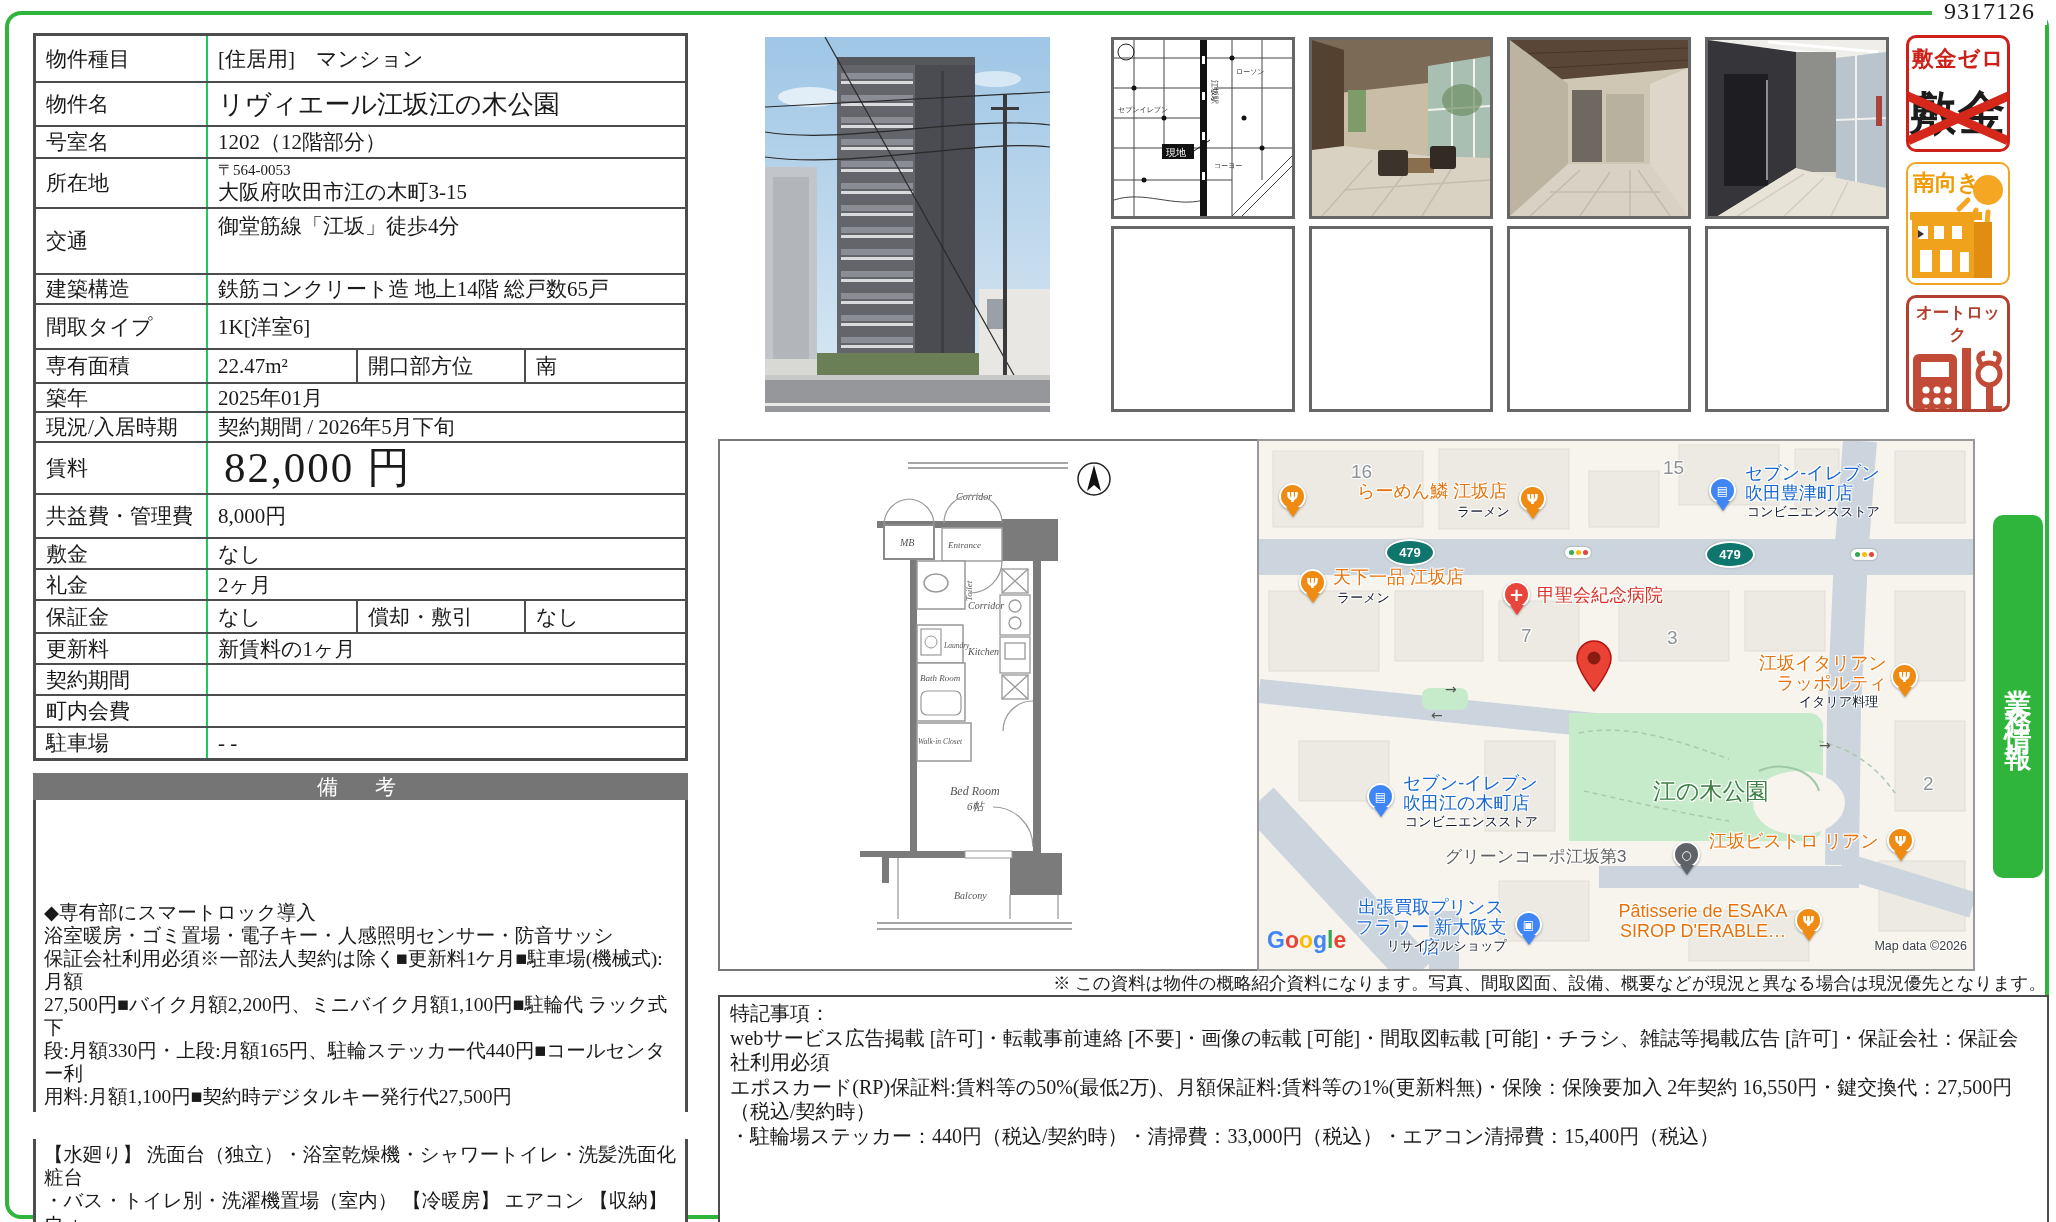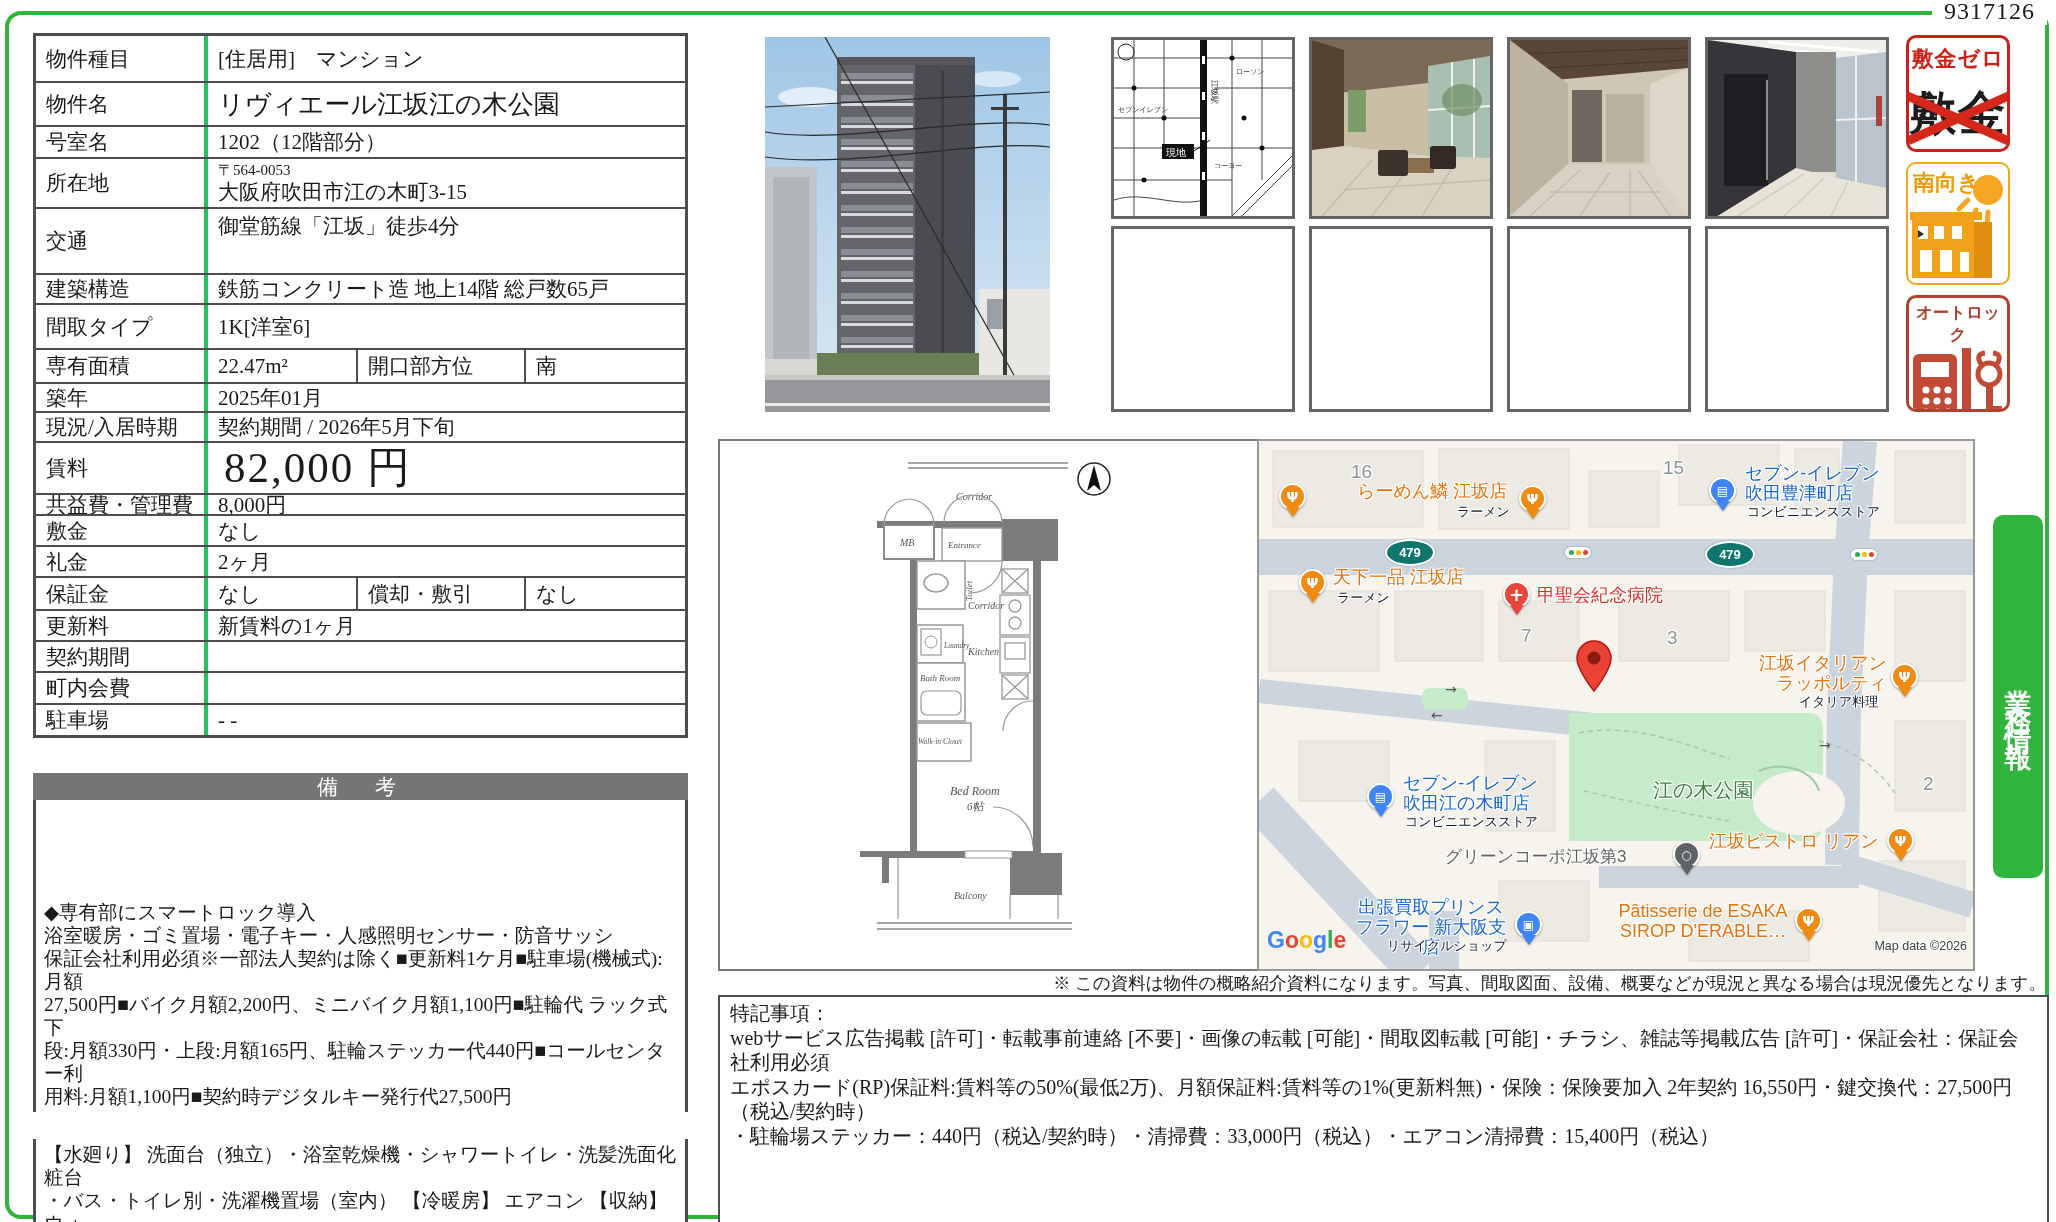--- a/index.html
+++ b/index.html
@@ -6,21 +6,21 @@
   #page{position:relative;width:2056px;height:1222px;background:#fff;overflow:hidden;
         font-family:"Liberation Serif","DejaVu Serif",serif;color:#1a1a1a;}
   
   .green-frame{position:absolute;left:5px;top:11px;right:7px;bottom:3px;border:4px solid #2fb43c;border-radius:16px;pointer-events:none;}
   .doc-number{position:absolute;left:1932px;top:-2px;background:#fff;padding:0 12px;font-size:24px;letter-spacing:1px;z-index:3;}
   
   .ptable{position:absolute;left:33px;top:33px;width:655px;border:3px solid #4d4d4d;box-sizing:border-box;background:#fff;}
   .trow{display:flex;border-top:2px solid #4d4d4d;box-sizing:border-box;}
   .trow:first-child{border-top:none;}
   .cell{display:flex;align-items:center;padding-left:10px;font-size:21px;box-sizing:border-box;overflow:hidden;white-space:nowrap;}
-  .tlabel{width:172px;min-width:172px;border-right:4px solid #22c55e;text-align:center;}
+  .tlabel{width:172px;min-width:172px;border-right:2px solid #22c55e;text-align:center;}
   .tvalue{flex:1;}
   .tmid{width:150px;min-width:150px;border-right:2px solid #4d4d4d;}
   .tsub{width:168px;min-width:168px;border-right:2px solid #4d4d4d;}
   .v-col{flex-direction:column;align-items:flex-start;justify-content:center;line-height:1.15;}
   .v-top{align-items:flex-start;padding-top:3px;}
   .postal{font-size:15px;}
   .bigname{font-size:26px;}
   .rentbig{font-size:43px;letter-spacing:2px;padding-left:16px;}
   .secbar{position:absolute;left:33px;width:655px;height:27px;background:#757575;color:#fff;display:flex;align-items:center;justify-content:center;font-size:21px;letter-spacing:8px;box-sizing:border-box;}
   .secbox{position:absolute;left:33px;width:655px;border-left:3px solid #4d4d4d;border-right:3px solid #4d4d4d;box-sizing:border-box;background:#fff;overflow:hidden;}
@@ -129,21 +129,21 @@
       <div class="cell tvalue">2025年01月</div>
     </div>
     <div class="trow" style="height:30px">
       <div class="cell tlabel">現況/入居時期</div>
       <div class="cell tvalue">契約期間 / 2026年5月下旬</div>
     </div>
     <div class="trow" style="height:52px">
       <div class="cell tlabel">賃料</div>
       <div class="cell tvalue rentbig">82,000 円</div>
     </div>
-    <div class="trow" style="height:21px">
+    <div class="trow" style="height:44px">
       <div class="cell tlabel">共益費・管理費</div>
       <div class="cell tvalue">8,000円</div>
     </div>
     <div class="trow" style="height:31px">
       <div class="cell tlabel">敷金</div>
       <div class="cell tvalue">なし</div>
     </div>
     <div class="trow" style="height:31px">
       <div class="cell tlabel">礼金</div>
       <div class="cell tvalue">2ヶ月</div>
@@ -544,21 +544,21 @@
       <div class="pin pin-orange g-restaurant" style="left:632px;top:222px">
           <div class="head"></div>
           <div class="tail"></div>
         </div>
 
       <svg style="position:absolute;left:316px;top:198px" width="38" height="54" viewBox="0 0 38 54">
         <path d="M19,2 C9.6,2 2,9.8 2,19.6 C2,31 19,52 19,52 S36,31 36,19.6 C36,9.8 28.4,2 19,2 z" fill="#ea4335" stroke="#b31412" stroke-width="1.5"></path>
         <circle cx="19" cy="19" r="6.5" fill="#8a1d12"></circle>
       </svg>
 
-      <div class="map-label lab-park" style="left:394px;top:338px;font-size:20px">江の木公園</div>
+      <div class="map-label lab-park" style="left:394px;top:338px;font-size:23px">江の木公園</div>
 
       <div class="pin pin-blue g-store" style="left:108px;top:342px">
           <div class="head"></div>
           <div class="tail"></div>
         </div>
       <div class="map-label lab-blue pre" style="left:144px;top:332px;font-size:18px">セブン-イレブン
 吹田江の木町店</div>
       <div class="map-label sub-label" style="left:146px;top:374px">コンビニエンスストア</div>
 
       <div class="map-label lab-gray" style="left:186px;top:406px;font-size:17px">グリーンコーポ江坂第3</div>

